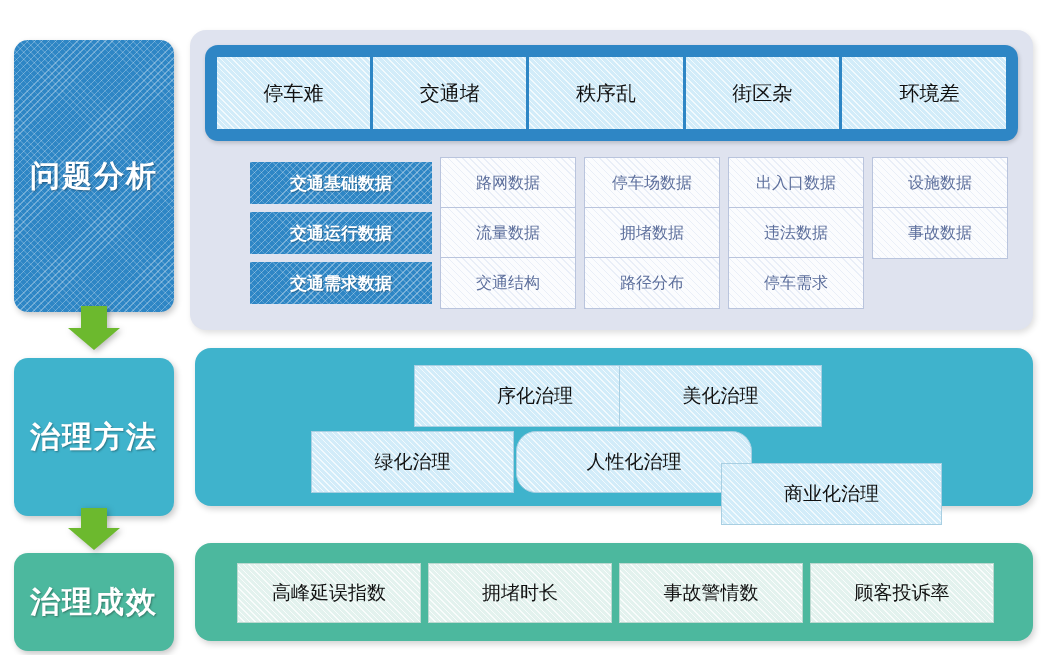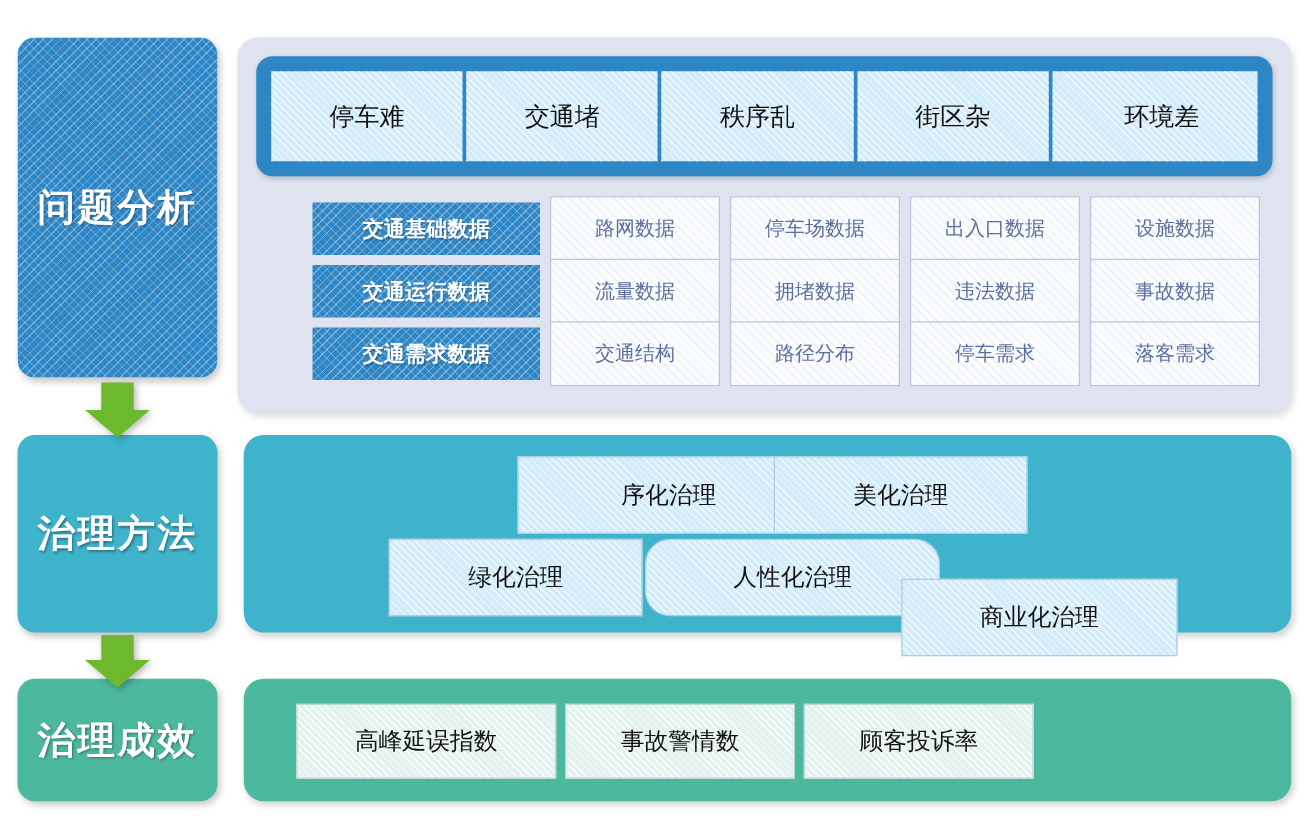--- a/index.html
+++ b/index.html
@@ -9,20 +9,21 @@
   }
   .stage{position:absolute;left:0;top:0;width:1047px;height:655px;}
 
   
   .stage-label{
     position:absolute;border-radius:14px;
     display:flex;align-items:center;justify-content:center;
     color:#ffffff;font-weight:bold;letter-spacing:2px;
     text-shadow:1px 1px 2px rgba(0,0,0,.35);
     box-shadow:2px 3px 6px rgba(0,0,0,.22);
+    margin-top:10px;
   }
   .stage-label.blue{
     background-color:#2e86c5;
     background-image:
       repeating-linear-gradient(135deg, rgba(255,255,255,.30) 0 1px, rgba(255,255,255,0) 1px 5px),
       repeating-linear-gradient(45deg, rgba(255,255,255,.16) 0 1px, rgba(255,255,255,0) 1px 5px);
   }
   .stage-label.teal{background-color:#3fb3cc;}
   .stage-label.green{background-color:#4cb89e;}
 
@@ -189,23 +190,20 @@
     </div>
     <div class="grid-cell">
       <span>交通结构</span>
     </div>
     <div class="grid-cell">
       <span>路径分布</span>
     </div>
     <div class="grid-cell">
       <span>停车需求</span>
     </div>
-    <div class="grid-cell">
-      <span>落客需求</span>
-    </div>
   </div>
 
   <div class="panel teal" style="left:195px;top:348px;width:838px;height:158px;">
   </div>
 
   <div class="method-box" style="left:414px;top:365px;width:242px;">
     <span>序化治理</span>
   </div>
   <div class="method-box" style="left:619px;top:365px;width:203px;">
     <span>美化治理</span>
@@ -218,24 +216,27 @@
     <span>人性化治理</span>
   </div>
   <div class="method-box" style="left:721px;top:431px;width:221px;margin-top:32px;">
     <span>商业化治理</span>
   </div>
 
   <div class="panel green" style="left:195px;top:543px;width:838px;height:98px;">
   </div>
 
   <div class="outcome-row" style="left:237px;top:563px;">
-    <div class="outcome-box" style="width:208px;">
+    <div class="outcome-box" style="width:184px;">
       <span>高峰延误指数</span>
     </div>
     <div class="outcome-box" style="width:184px;">
+      <span>拥堵时长</span>
+    </div>
+    <div class="outcome-box" style="width:184px;">
       <span>事故警情数</span>
     </div>
     <div class="outcome-box" style="width:184px;">
       <span>顾客投诉率</span>
     </div>
   </div>
 
 </div>
 
 </body></html>

